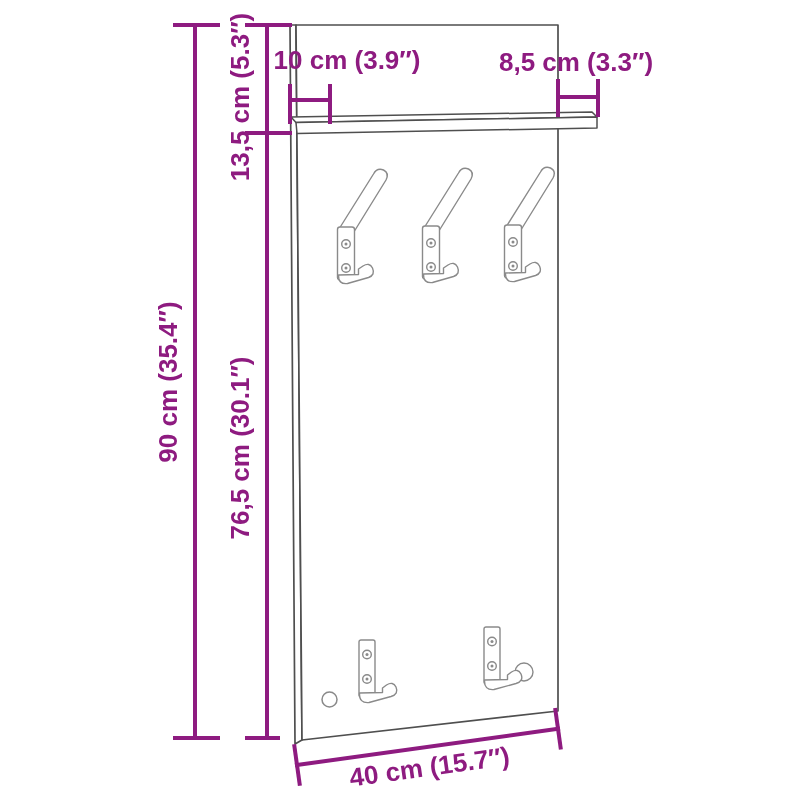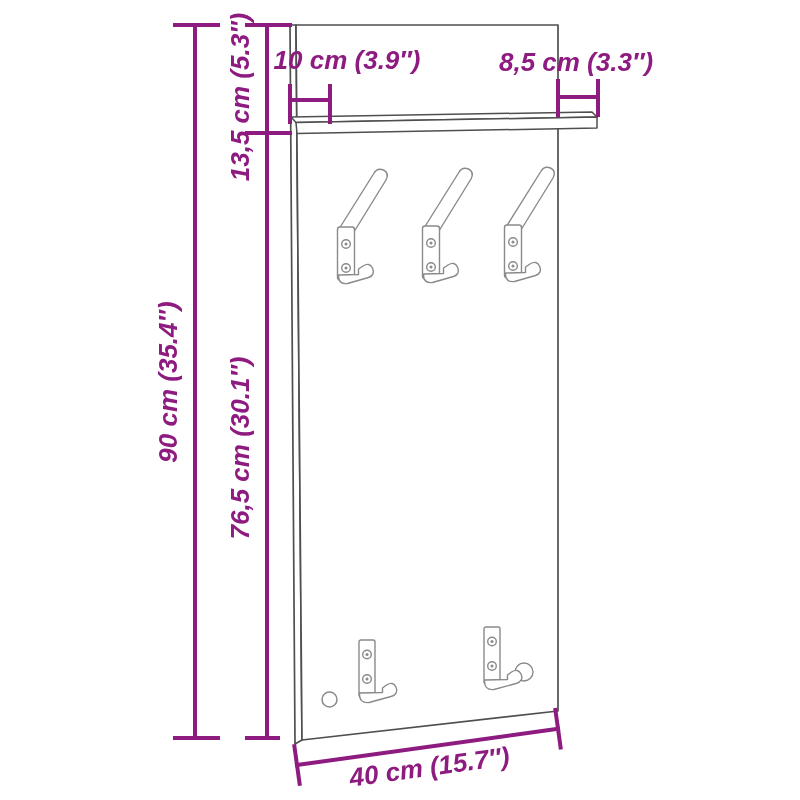--- a/index.html
+++ b/index.html
@@ -2,21 +2,21 @@
 <html style="--accent: #8e1b80; --outline: #4f4f4f; --hookline: #8a8a8a; --bg: #ffffff;"><head>
 <meta charset="utf-8">
 <style>
   :root{
     --accent:#8e1b80;
     --outline:#4f4f4f;
     --hookline:#8a8a8a;
     --bg:#ffffff;
   }
   html,body{margin:0;padding:0;background:var(--bg);}
-  .stage{width:800px;height:800px;background:var(--bg);position:relative;overflow:hidden;font-style:italic;}
+  .stage{width:800px;height:800px;background:var(--bg);position:relative;overflow:hidden;}
   svg{display:block;}
   .panel{fill:#fff;stroke:var(--outline);stroke-width:1.7;stroke-linejoin:round;}
   .shelf{fill:#fff;stroke:var(--outline);stroke-width:1.5;stroke-linejoin:round;}
   .hook{fill:#fff;stroke:var(--hookline);stroke-width:1.4;stroke-linejoin:round;}
   .hookdot{fill:var(--hookline);stroke:none;}
   .hole{fill:#fff;stroke:var(--hookline);stroke-width:1.5;}
   .dim{stroke:var(--accent);stroke-width:4;stroke-linecap:square;fill:none;}
   text.dimtext{
     font-family:"Liberation Sans",sans-serif;
     font-weight:bold;

